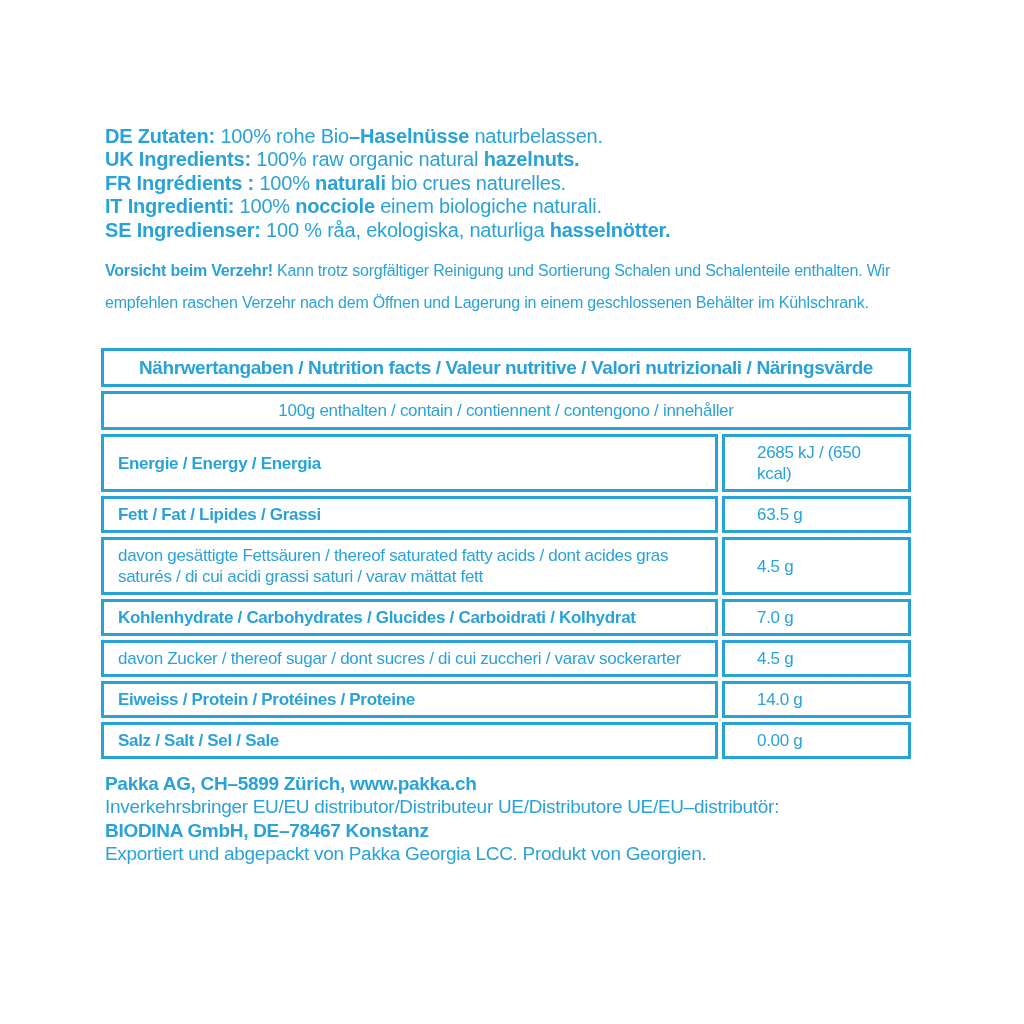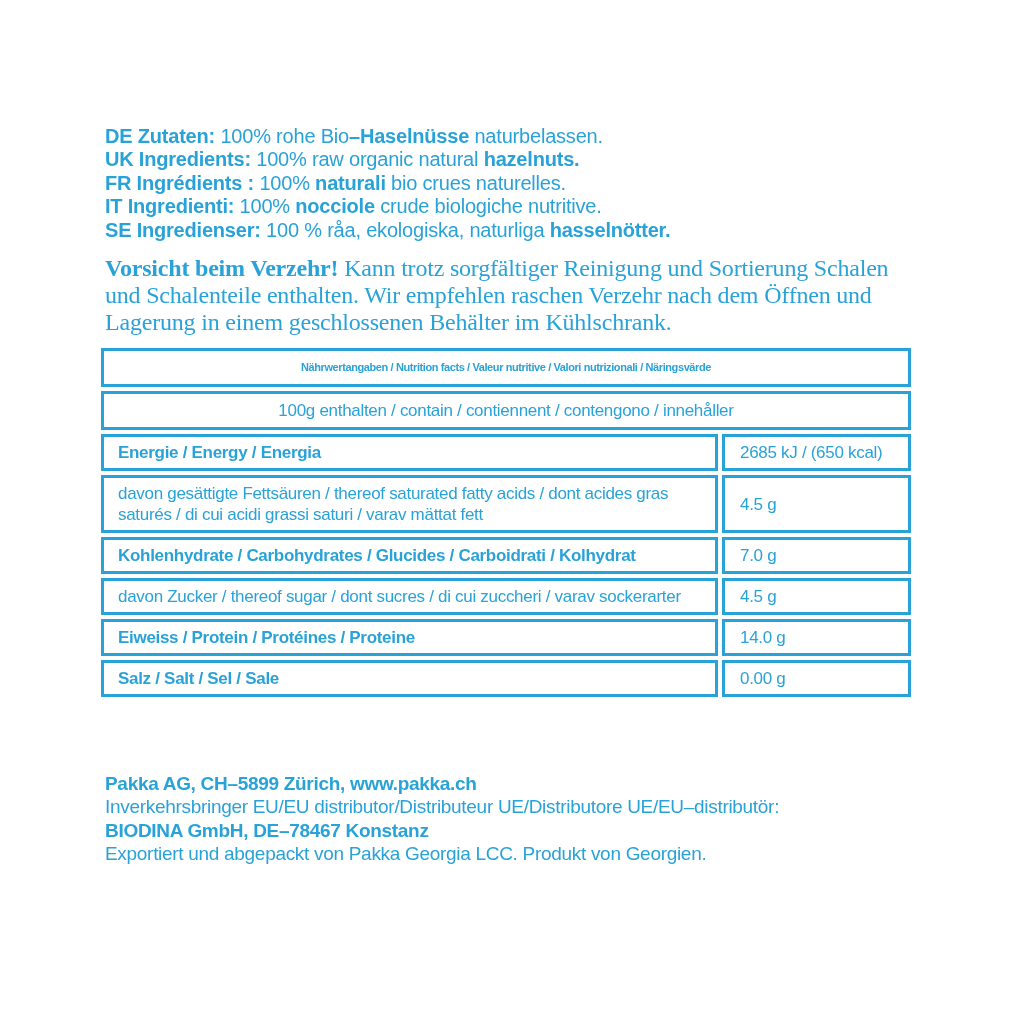--- a/index.html
+++ b/index.html
@@ -27,24 +27,23 @@
     letter-spacing: -0.2px;
     white-space: nowrap;
   }
 
   
   .warning {
     position: absolute;
     top: 255px;
     left: 105px;
     width: 812px;
-    font-size: 24px;
-    line-height: 27px;
+    font-size: 16px;
+    line-height: 32px;
     letter-spacing: -0.2px;
-    font-family: Liberation Serif, serif;
   }
 
   
   .nutri {
     position: absolute;
     top: 344px;
     left: 97px;
     width: 818px;
     border-collapse: separate;
     border-spacing: 4px;
@@ -57,30 +56,30 @@
     vertical-align: middle;
     font-size: 17px;
     line-height: 21px;
     letter-spacing: -0.3px;
     padding: 5px 14px;
     background: #ffffff;
   }
   .nutri td.th {
     text-align: center;
     font-weight: 700;
-    font-size: 11px;
+    font-size: 19px;
     letter-spacing: -0.4px;
     white-space: nowrap;
     padding: 6px 4px;
   }
   .nutri td.sub {
     text-align: center;
     padding: 6px 4px;
   }
-  .nutri td.val { padding-left: 15px; margin-top: 9px; }
+  .nutri td.val { padding-left: 32px; margin-top: 9px; }
 
   
   .producer {
     position: absolute;
     top: 772px;
     left: 105px;
     width: 816px;
     height: 119px;
     overflow: hidden;
     font-size: 19px;
@@ -91,41 +90,45 @@
 </style>
 </head>
 <body>
 
 <div class="sheet">
 
   <section class="ingredients">
     <p><span class="b">DE Zutaten: </span><span>100% rohe Bio</span><span class="b">–Haselnüsse</span><span> naturbelassen.</span></p>
     <p><span class="b">UK Ingredients: </span><span>100% raw organic natural </span><span class="b">hazelnuts.</span><span></span></p>
     <p><span class="b">FR Ingrédients : </span><span>100% </span><span class="b">naturali</span><span> bio crues naturelles.</span></p>
-    <p><span class="b">IT Ingredienti: </span><span>100% </span><span class="b">nocciole</span><span> crude biologiche nutritive.</span></p>
+    <p><span class="b">IT Ingredienti: </span><span>100% </span><span class="b">nocciole</span><span> einem biologiche naturali.</span></p>
     <p><span class="b">SE Ingredienser: </span><span>100 % råa, ekologiska, naturliga </span><span class="b">hasselnötter.</span><span></span></p>
   </section>
 
   <p class="warning"><span class="b">Vorsicht beim Verzehr!</span><span> Kann trotz sorgfältiger Reinigung und Sortierung Schalen und Schalenteile enthalten. Wir empfehlen raschen Verzehr nach dem Öffnen und Lagerung in einem geschlossenen Behälter im Kühlschrank.</span></p>
 
   <table class="nutri">
     <colgroup>
         <col class="c1">
         <col class="c2">
       </colgroup>
     <tbody>
       <tr>
         <td colspan="2" class="th">Nährwertangaben / Nutrition facts / Valeur nutritive / Valori nutrizionali / Näringsvärde</td>
       </tr>
       <tr>
         <td colspan="2" class="sub">100g enthalten / contain / contiennent / contengono / innehåller</td>
       </tr>
       <tr>
         <td class="lbl b">Energie / Energy / Energia</td>
         <td class="val">2685 kJ / (650 kcal)</td>
+      </tr>
+      <tr>
+        <td class="lbl b">Fett / Fat / Lipides / Grassi</td>
+        <td class="val">63.5 g</td>
       </tr>
       <tr>
         <td class="lbl">davon gesättigte Fettsäuren / thereof saturated fatty acids / dont acides gras saturés / di cui acidi grassi saturi / varav mättat fett</td>
         <td class="val">4.5 g</td>
       </tr>
       <tr>
         <td class="lbl b">Kohlenhydrate / Carbohydrates / Glucides / Carboidrati / Kolhydrat</td>
         <td class="val">7.0 g</td>
       </tr>
       <tr>

